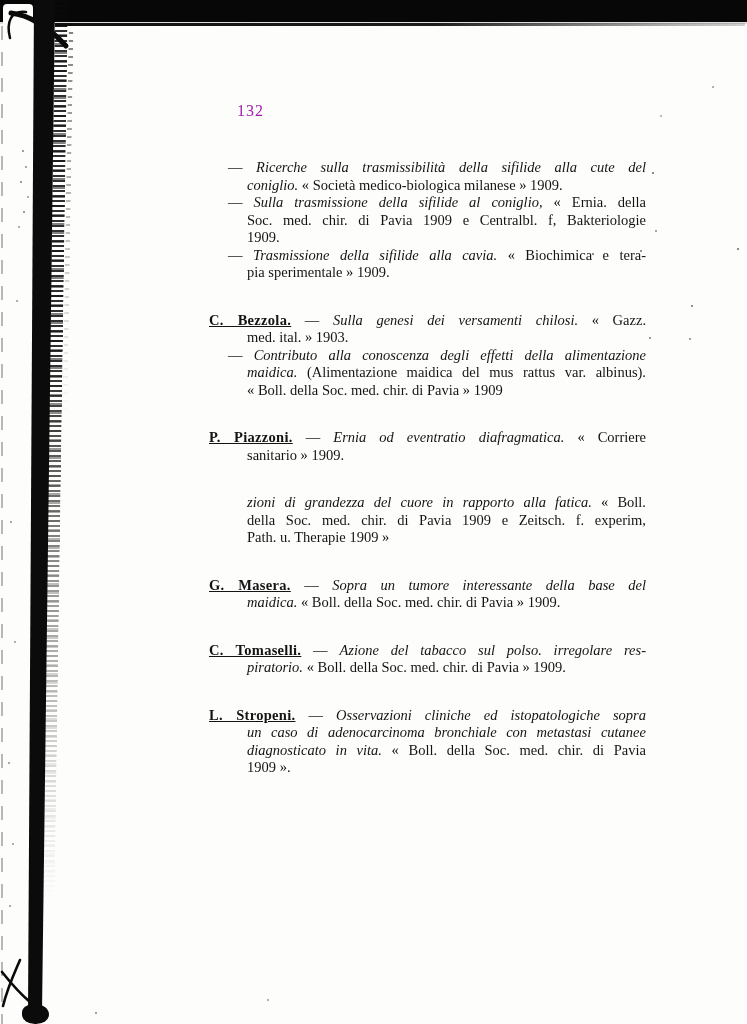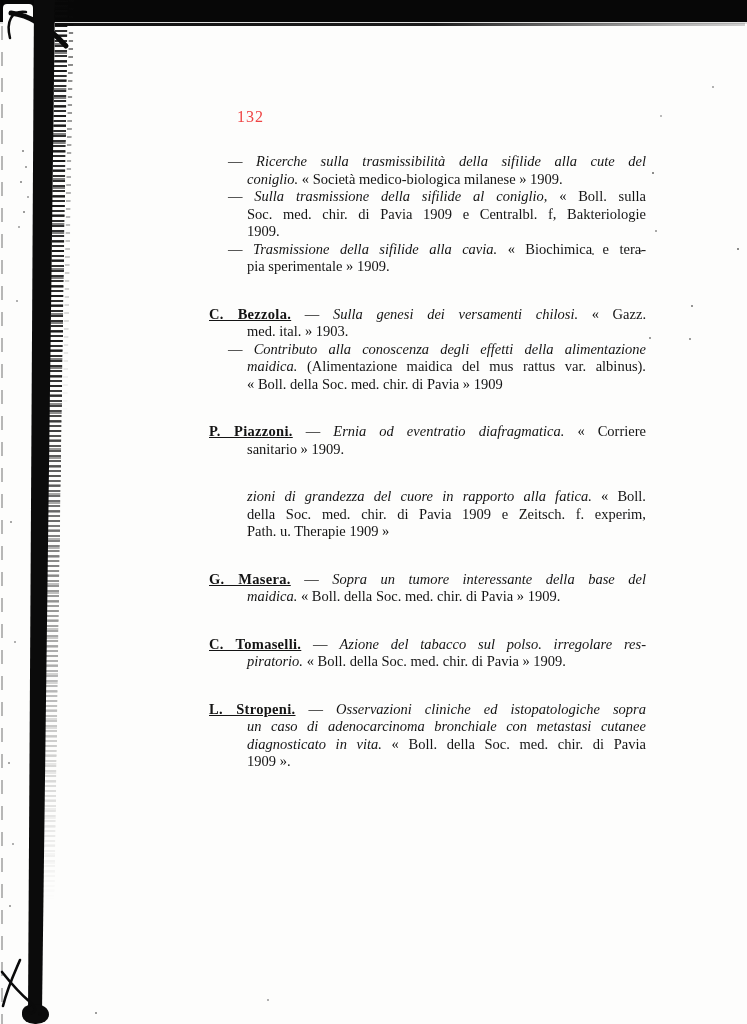--- a/index.html
+++ b/index.html
@@ -72,30 +72,30 @@
       652px 172px 0 0 rgba(0,0,0,.6), 737px 248px 0 0 rgba(0,0,0,.6),
       691px 305px 0 0 rgba(0,0,0,.55),649px 337px 0 0 rgba(0,0,0,.5),
       689px 338px 0 0 rgba(0,0,0,.5), 592px 253px 0 0 rgba(0,0,0,.6),
       640px 250px 0 0 rgba(0,0,0,.55),712px 86px 0 0 rgba(0,0,0,.4),
       660px 115px 0 0 rgba(0,0,0,.35), 95px 1012px 0 0 rgba(0,0,0,.5),
       267px 999px 0 0 rgba(0,0,0,.4), 655px 230px 0 0 rgba(0,0,0,.45);
   }
 
   
   .page-number {
-    position:absolute; left:237px; top:108px;
-    font-size:16px; letter-spacing:1px; color:#ef4444;
+    position:absolute; left:237px; top:102px;
+    font-size:16px; letter-spacing:1px; color:#a21caf;
   }
   .bib-column {
     position:absolute; left:247px; top:145px; width:399px;
     font-size:14.5px; color:#141414;
   }
   .entry { margin:0; }
   .entry.block-start { margin-top:30px; }
-  .entry:first-child { margin-top:8px; }
+  .entry:first-child { margin-top:14px; }
   .line {
     display:block; white-space:nowrap;
     height:17.5px; line-height:17.5px;
     text-align:justify; text-align-last:justify;
   }
   .line.last { text-align-last:left; }
   .line.first-dash { margin-left:-19px; }
   .line.first-author { margin-left:-38px; }
   .b { font-weight:bold; letter-spacing:.3px;text-decoration:underline; }
   .i { font-style:italic; }
@@ -125,21 +125,21 @@
   </svg>
   <div class="speckles"></div>
 
   <div class="page-number">132</div>
   <div class="bib-column">
       <div class="entry">
         <div class="line first-dash"><span class="r">— </span><span class="i">Ricerche sulla trasmissibilità della sifilide alla cute del</span></div>
         <div class="line last"><span class="i">coniglio.</span><span class="r"> « Società medico-biologica milanese » 1909.</span></div>
       </div>
       <div class="entry">
-        <div class="line first-dash"><span class="r">— </span><span class="i">Sulla trasmissione della sifilide al coniglio,</span><span class="r"> « Boll. sulla</span></div>
+        <div class="line first-dash"><span class="r">— </span><span class="i">Sulla trasmissione della sifilide al coniglio,</span><span class="r"> « Ernia. della</span></div>
         <div class="line"><span class="r">Soc. med. chir. di Pavia 1909 e Centralbl. f, Bakteriologie</span></div>
         <div class="line last"><span class="r">1909.</span></div>
       </div>
       <div class="entry">
         <div class="line first-dash"><span class="r">— </span><span class="i">Trasmissione della sifilide alla cavia.</span><span class="r"> « Biochimica e tera-</span></div>
         <div class="line last"><span class="r">pia sperimentale » 1909.</span></div>
       </div>
       <div class="entry block-start">
         <div class="line first-author"><span class="b">C. Bezzola.</span><span class="r"> — </span><span class="i">Sulla genesi dei versamenti chilosi.</span><span class="r"> « Gazz.</span></div>
         <div class="line last"><span class="r">med. ital. » 1903.</span></div>

